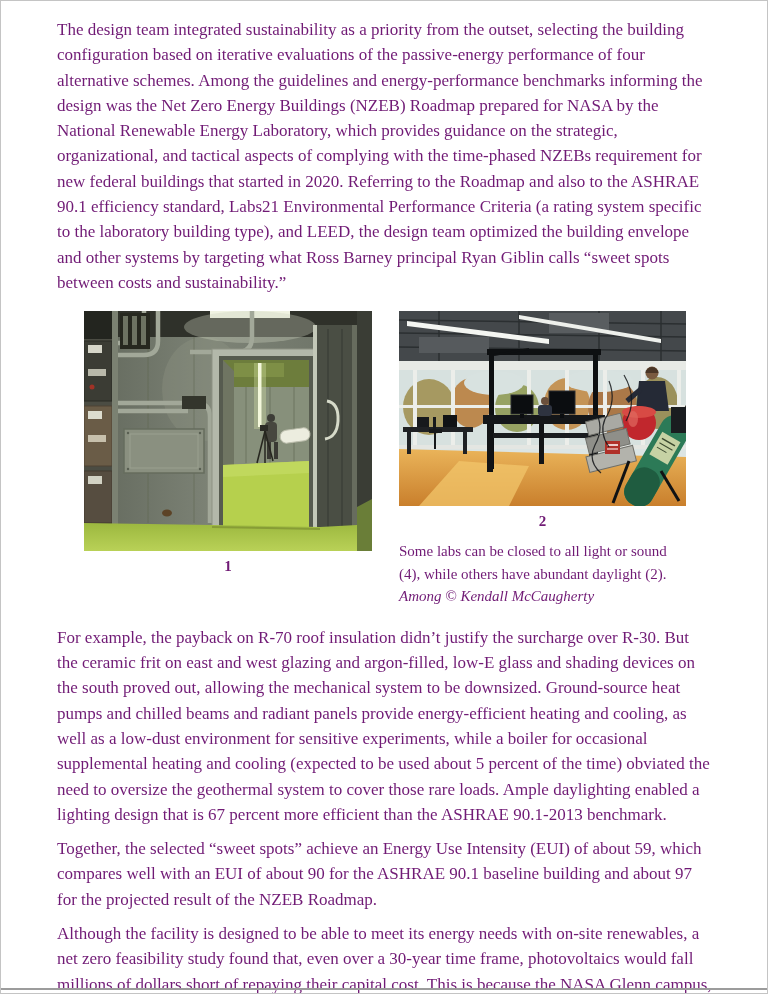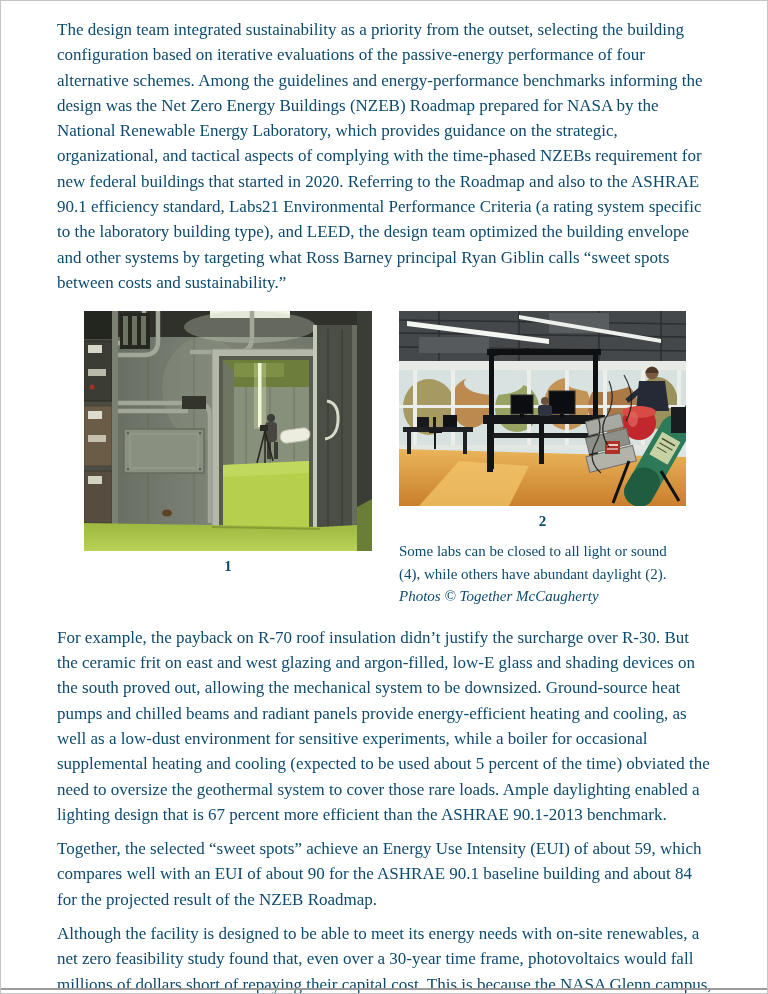--- a/index.html
+++ b/index.html
@@ -3,21 +3,21 @@
 <meta charset="utf-8">
 <style>
   html,body{margin:0;padding:0;background:#ffffff;}
   .page{
     position:relative;
     width:768px;height:994px;
     box-sizing:border-box;
     background:#ffffff;
     border:1px solid #c4c4c4;
     font-family:"Liberation Serif", serif;
-    color:#0c4a6e;
+    color:#701a75;
     overflow:hidden;
   }
   .content{padding:16px 55px 0 56px;}
   .content p.body-para{
     font-size:17px;
     line-height:25.3px;
     margin:0 0 9px 0;
     text-align:left;
   }
   .figure-row{
@@ -289,23 +289,23 @@
             <path d="M210,70 q8,20 -4,38 q-6,14 4,28"></path>
             <path d="M225,64 q14,24 2,46"></path>
             <path d="M196,100 q10,16 0,34 q-8,16 6,28"></path>
           </g>
 
           <rect x="272" y="96" width="15" height="26" fill="#1a1d20"></rect>
           <line x1="230" y1="150" x2="214" y2="192" stroke="#101214" stroke-width="3"></line>
           <line x1="262" y1="160" x2="280" y2="190" stroke="#101214" stroke-width="3"></line>
         </svg>
         <div class="fig-label">2</div>
-        <p class="fig-caption"><span>Some labs can be closed to all light or sound (4), while others have abundant daylight (2). </span><span class="credit">Photos © Together McCaugherty</span></p>
+        <p class="fig-caption"><span>Some labs can be closed to all light or sound (4), while others have abundant daylight (2). </span><span class="credit">Among © Kendall McCaugherty</span></p>
       </div>
     </div>
 
     <p class="body-para">For example, the payback on R-70 roof insulation didn’t justify the surcharge over R-30. But the ceramic frit on east and west glazing and argon-filled, low-E glass and shading devices on the south proved out, allowing the mechanical system to be downsized. Ground-source heat pumps and chilled beams and radiant panels provide energy-efficient heating and cooling, as well as a low-dust environment for sensitive experiments, while a boiler for occasional supplemental heating and cooling (expected to be used about 5 percent of the time) obviated the need to oversize the geothermal system to cover those rare loads. Ample daylighting enabled a lighting design that is 67 percent more efficient than the ASHRAE 90.1-2013 benchmark.</p>
-    <p class="body-para">Together, the selected “sweet spots” achieve an Energy Use Intensity (EUI) of about 59, which compares well with an EUI of about 90 for the ASHRAE 90.1 baseline building and about 84 for the projected result of the NZEB Roadmap.</p>
+    <p class="body-para">Together, the selected “sweet spots” achieve an Energy Use Intensity (EUI) of about 59, which compares well with an EUI of about 90 for the ASHRAE 90.1 baseline building and about 97 for the projected result of the NZEB Roadmap.</p>
     <p class="body-para">Although the facility is designed to be able to meet its energy needs with on-site renewables, a net zero feasibility study found that, even over a 30-year time frame, photovoltaics would fall millions of dollars short of repaying their capital cost. This is because the NASA Glenn campus, a heavy user</p>
   </div>
 
   <div class="bottom-rule"></div>
 </div>
 
 </body></html>

